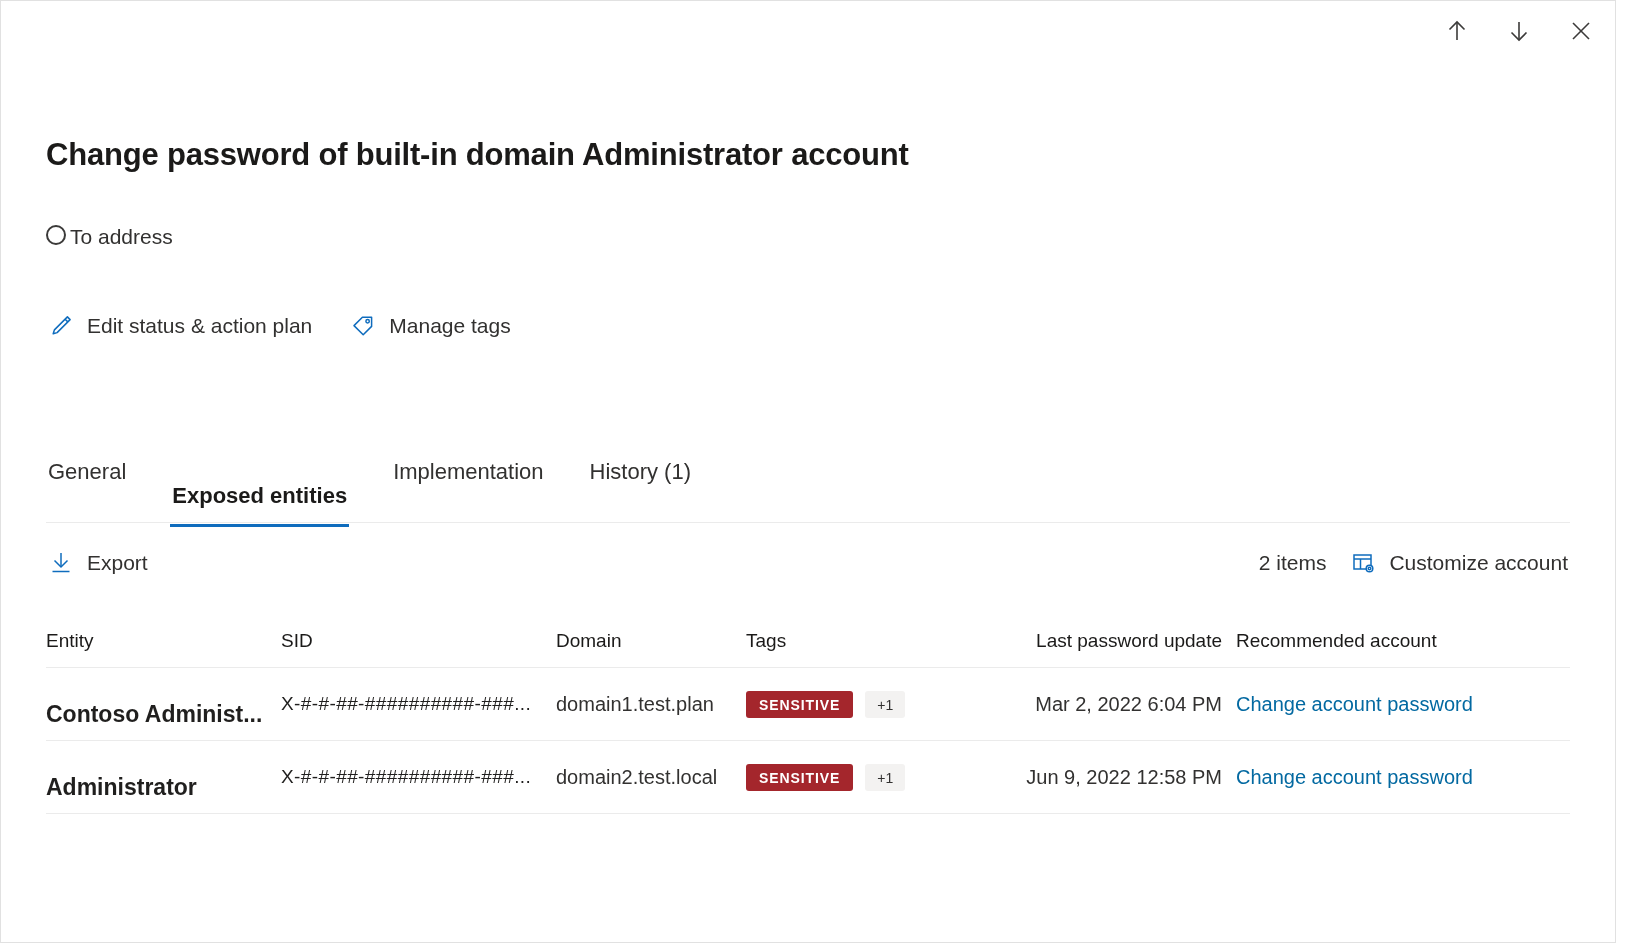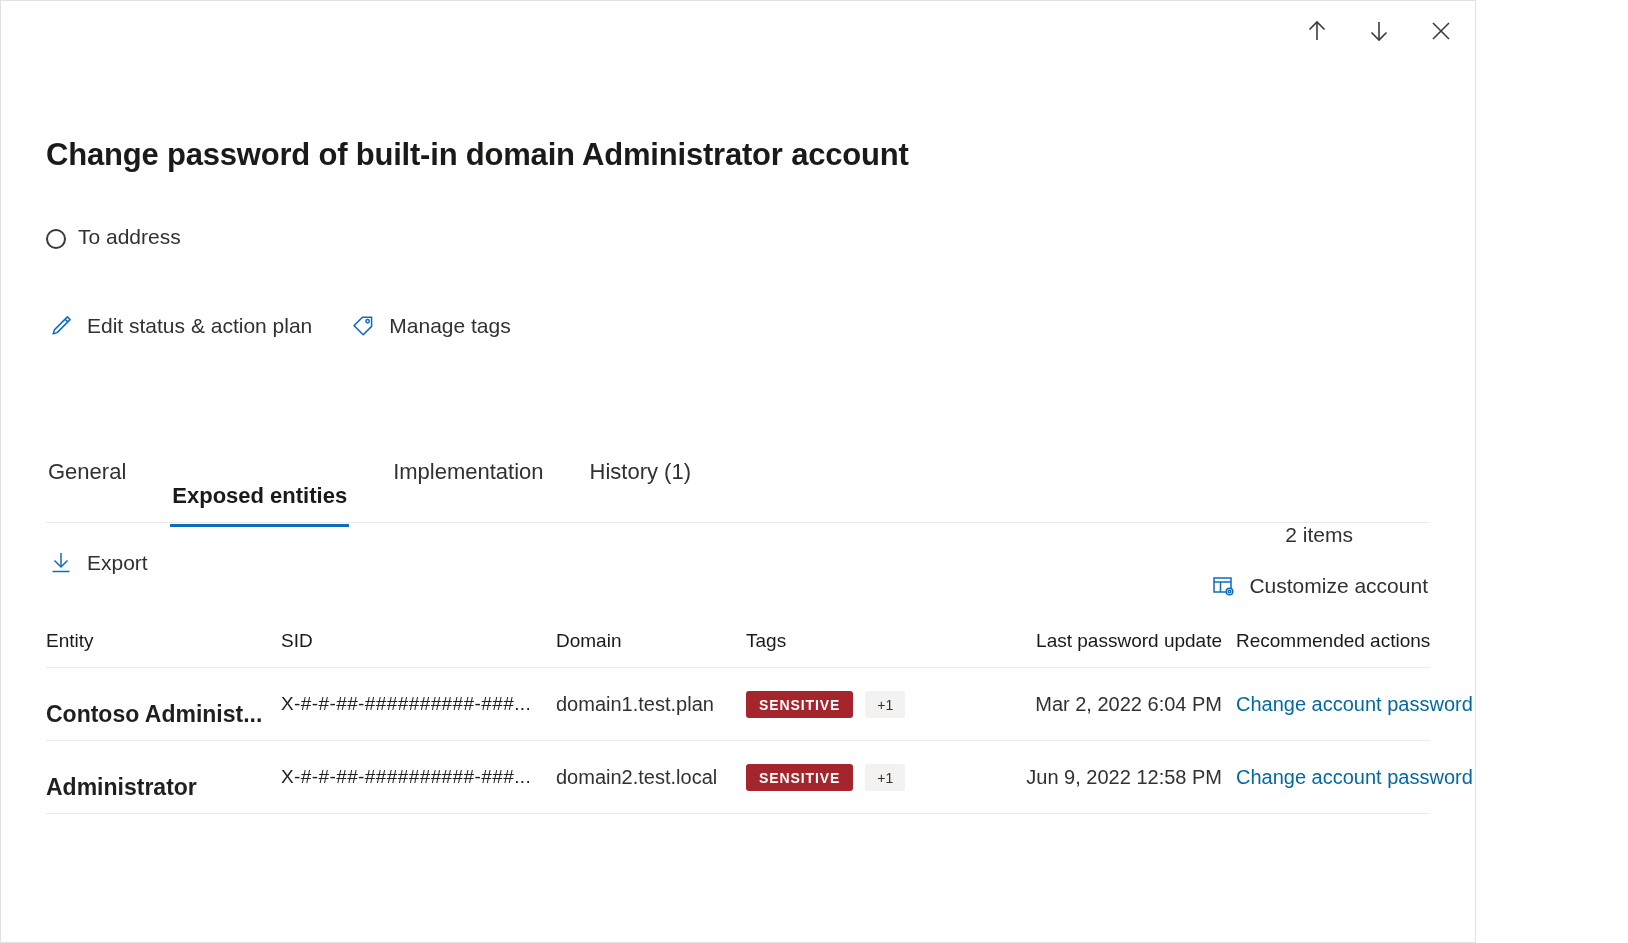--- a/index.html
+++ b/index.html
@@ -7,21 +7,21 @@
     padding: 0;
     background: #ffffff;
   }
   body {
     font-family: "Liberation Sans", sans-serif;
     -webkit-font-smoothing: antialiased;
   }
 
   .flyout {
     position: relative;
-    width: 1476px;
+    width: 1616px;
     height: 943px;
     box-sizing: border-box;
     background: #ffffff;
     border: 1px solid #e1e1e1;
     overflow: hidden;
   }
 
   
   .win-controls {
     position: absolute;
@@ -54,22 +54,22 @@
     color: #1b1a19;
     letter-spacing: -0.2px;
     white-space: nowrap;
   }
 
   .status-row {
     position: absolute;
     left: 45px;
     top: 224px;
     display: flex;
-    align-items: flex-end;
-    gap: 12px;
+    align-items: flex-start;
+    gap: 4px;
   }
   .status-circle {
     width: 20px;
     height: 20px;
     border: 2px solid #3b3a39;
     border-radius: 50%;
     box-sizing: border-box;
   }
   .status-text {
     font-size: 21px;
@@ -160,21 +160,21 @@
     top: 540px;
     height: 44px;
     display: flex;
     align-items: center;
     justify-content: space-between;
   }
   .toolbar-left, .toolbar-right {
     display: flex;
     align-items: center;
   }
-  .toolbar-right { gap: 22px; flex-direction: column; }
+  .toolbar-right { gap: 22px; }
   .item-count {
     font-size: 21px;
     color: #323130;
   }
 
   
   .grid {
     position: absolute;
     left: 45px;
     right: 45px;
@@ -365,21 +365,21 @@
   </div>
 
   <div class="grid">
 
     <div class="grid-row grid-head">
       <div class="cell col-entity">Entity</div>
       <div class="cell col-sid">SID</div>
       <div class="cell col-domain">Domain</div>
       <div class="cell col-tags">Tags</div>
       <div class="cell col-updated">Last password update</div>
-      <div class="cell col-actions">Recommended actions</div>
+      <div class="cell col-actions">Recommended account</div>
     </div>
 
     <div class="grid-row grid-body-row">
       <div class="cell col-entity">
         <span class="entity-name">Contoso Administ...</span>
       </div>
       <div class="cell col-sid">
         <span class="sid-value">X-#-#-##-##########-###...</span>
       </div>
       <div class="cell col-domain">

